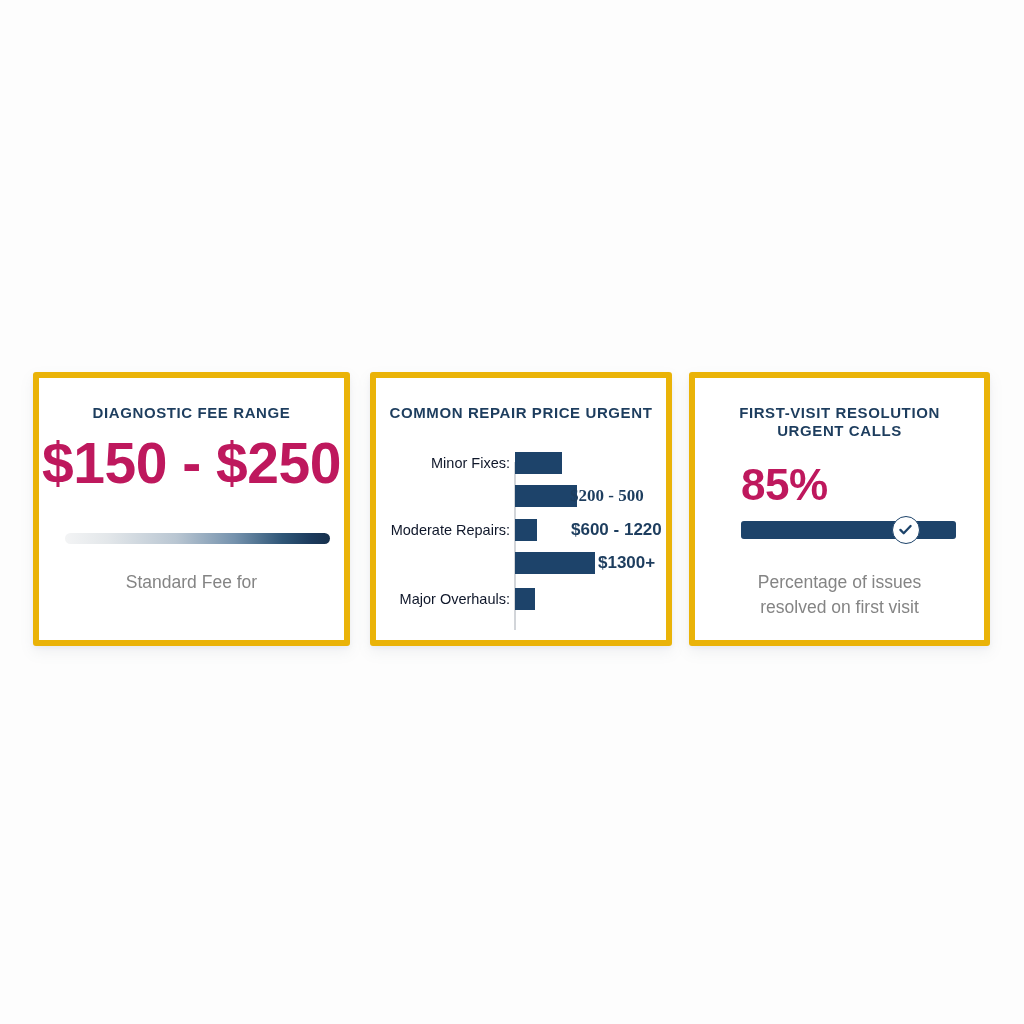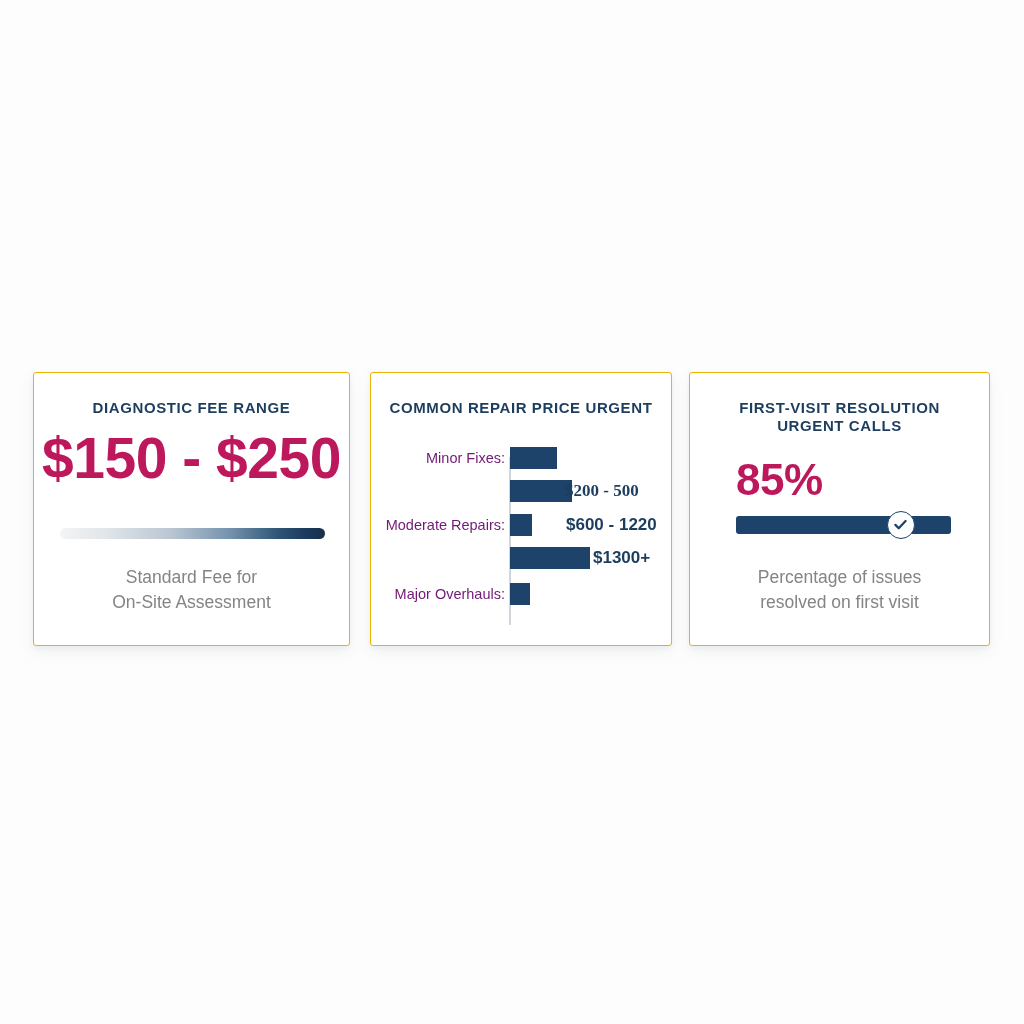--- a/index.html
+++ b/index.html
@@ -12,21 +12,21 @@
     background: #fdfdfd;
     font-family: "Liberation Sans", sans-serif;
     overflow: hidden;
     position: relative;
   }
 
   
   .card {
     position: absolute;
     background: #ffffff;
-    border: 1px solid #eab308;
+    border: 6px solid #eab308;
     border-radius: 3px;
     box-shadow: 0 6px 14px rgba(120,126,134,0.10),
                 0 2px 4px rgba(120,126,134,0.06);
     box-sizing: border-box;
     overflow: hidden;
   }
   #card-fee      { left: 33px;  top: 372px; width: 317px; height: 274px; }
   #card-bands    { left: 370px; top: 372px; width: 302px; height: 274px; }
   #card-urgent   { left: 689px; top: 372px; width: 301px; height: 274px; }
 
@@ -114,21 +114,21 @@
     position: absolute;
     left: 0;
     width: 302px;
     height: 26px;
   }
   .band-label {
     position: absolute;
     right: 168px;
     top: 50%;
     transform: translateY(-50%);
-    color: #701a75;
+    color: #0f172a;
     font-size: 14.5px;
     white-space: nowrap;
     text-align: right;
   }
   .band-bar {
     position: absolute;
     left: 139px;
     top: 50%;
     transform: translateY(-50%);
     height: 22px;
@@ -201,21 +201,20 @@
 
 <div class="card" id="card-fee">
   <div class="card-title c1-title">DIAGNOSTIC FEE RANGE</div>
 
   <div class="big-value c1-value">$150 - $250</div>
 
   <div class="gradient-track"></div>
 
   <div class="caption c1-caption">
     <div>Standard Fee for</div>
-    <div>On-Site Assessment</div>
   </div>
 </div>
 
 <div class="card" id="card-bands">
   <div class="card-title c2-title">COMMON REPAIR PRICE URGENT</div>
 
   <div class="bands-plot">
     <div class="axis-line"></div>
 
     <div class="band-row" style="top:0px;">

